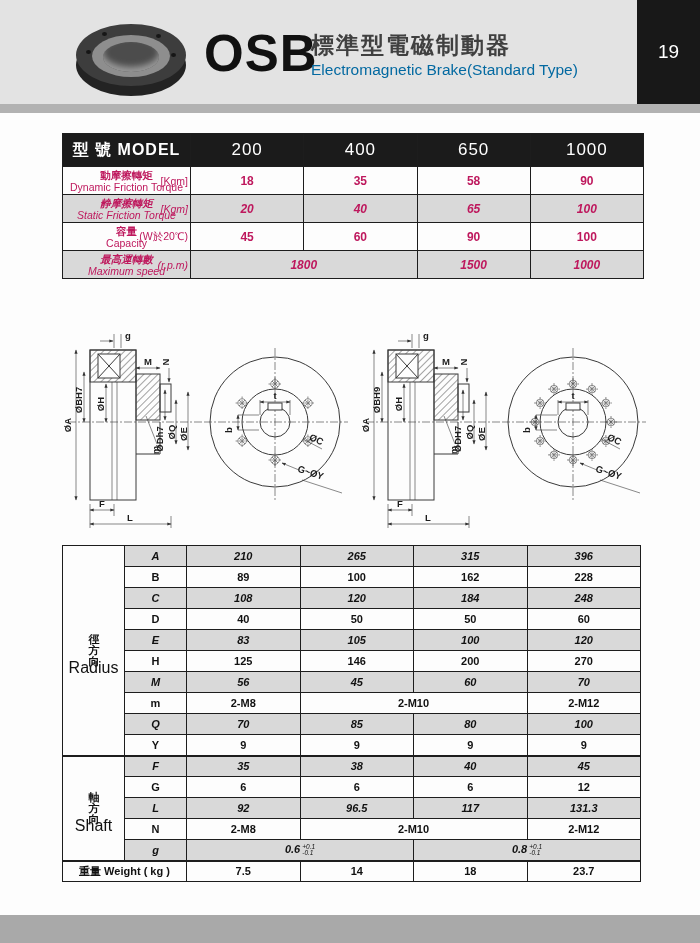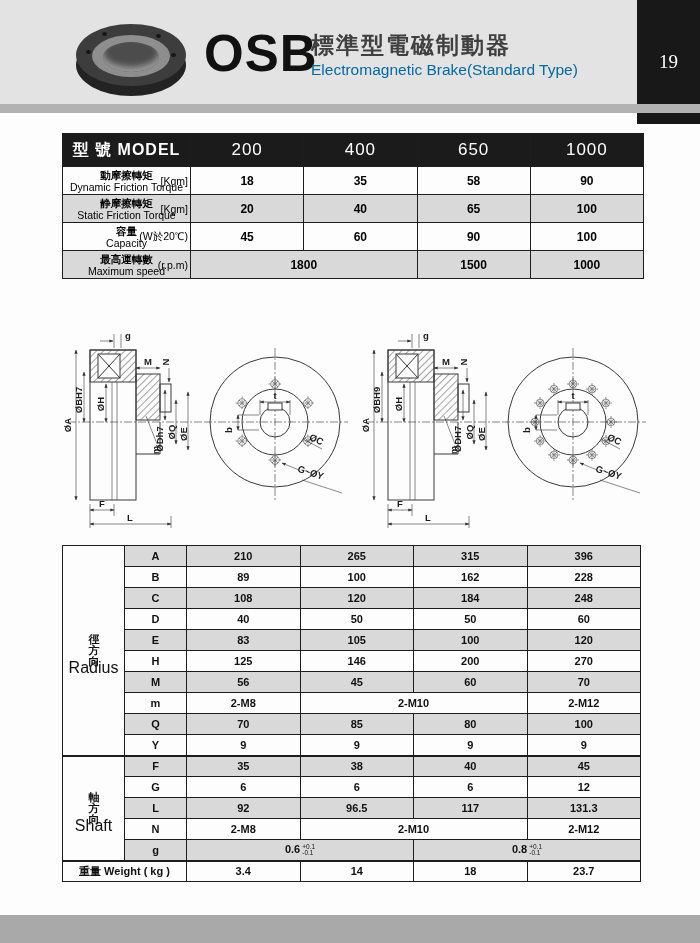--- a/index.html
+++ b/index.html
@@ -2,23 +2,23 @@
 <html><head>
 <meta charset="utf-8">
 <style>
   * { margin:0; padding:0; box-sizing:border-box; }
   body { background:#888; font-family:"Liberation Sans", sans-serif; }
   .page { position:relative; width:700px; height:943px; background:#fdfdfd; overflow:hidden; margin:0 auto; }
 
   
   .hdr { position:absolute; left:0; top:0; width:700px; height:104px; background:#e3e3e3; }
   .hdr-strip { position:absolute; left:0; top:104px; width:700px; height:9px; background:#b2b2b2; }
-  .pagenum-box { position:absolute; right:0; top:0; width:63px; height:124px; background:#181818;
+  .pagenum-box { position:absolute; right:0; top:0; width:63px; height:104px; background:#181818;
                  color:#fff; display:flex; align-items:center; justify-content:center;
-                 font-size:19px; font-weight:400;font-family:Liberation Serif, serif; }
+                 font-size:19px; font-weight:400; }
   .osb { position:absolute; left:204px; top:24px; font-size:51px; font-weight:700; color:#111; letter-spacing:1px; }
   .title-zh { position:absolute; left:311px; top:30px; font-size:23px; font-weight:700; color:#404040; letter-spacing:2px; }
   .title-en { position:absolute; left:311px; top:61px; font-size:15.5px; color:#0369a1; }
 
   
   .photo { position:absolute; left:72px; top:20px; width:118px; height:78px; }
   .ph-side { position:absolute; left:4px; top:14px; width:110px; height:62px; border-radius:50%; background:#232323; }
   .ph-top  { position:absolute; left:4px; top:4px;  width:110px; height:62px; border-radius:50%; background:#3d3d3d; }
   .ph-mid  { position:absolute; left:20px; top:15px; width:78px; height:42px; border-radius:50%; background:#8e8e8e; }
   .ph-hole { position:absolute; left:31px; top:22px; width:56px; height:30px; border-radius:50%; background:#4c4c4c;
@@ -27,29 +27,29 @@
 
   
   .bot-strip { position:absolute; left:0; top:915px; width:700px; height:28px; background:#a9a9a9; }
 
   
   table { border-collapse:collapse; table-layout:fixed; }
   .spec { position:absolute; left:62px; top:133px; width:582px; }
   .spec th, .spec td { border:1px solid #1d1d1d; text-align:center; vertical-align:middle; }
   .spec thead th { background:#1b1b1b; color:#fff; height:33px; font-size:17px; font-weight:400; letter-spacing:1px; }
   .spec thead th.mlabel { font-size:16px; font-weight:700; }
-  .spec td { height:28px; font-size:12px; font-weight:600; color:#000000;margin-top:44px; }
+  .spec td { height:28px; font-size:12px; font-weight:600; color:#be185d;margin-top:44px; }
   .spec .lblcell { position:relative; padding:1px 2px; }
   .spec .lz { display:block; font-size:10.5px; font-weight:700; line-height:12px; }
   .spec .le { display:block; font-size:10.5px; font-weight:400; line-height:12px; }
   .spec .lu { position:absolute; right:2px; top:50%; transform:translateY(-50%); font-size:10.5px; font-weight:400; }
   .spec .inline-lbl { font-size:11px; font-weight:600; }
   .spec .inline-lbl .le { display:inline; margin-left:6px; }
   .spec .inline-lbl .lz { display:inline; }
-  .sh { background:#d9d9d9; }
+  .sh { background:#d9d9d9;font-style:italic; }
   .col-lbl { width:128px; }
 
   
   .drawings { position:absolute; left:56px; top:320px; width:596px; height:216px; display:flex; }
   .drawings svg { display:block; }
   .dw { stroke:#3a3a3a; stroke-width:1; fill:none; }
   .thin { stroke:#3a3a3a; stroke-width:0.6; fill:none; }
   .lbl { fill:#1d1d1d; stroke:none; font-size:9.5px; font-weight:600; font-family:"Liberation Sans", sans-serif; }
 
   
@@ -463,21 +463,21 @@
         </td>
         <td class="sh" colspan="2">
           <span>0.8</span><span class="tol">
               <span>+0.1</span>
               <span>-0.1</span>
             </span>
         </td>
       </tr>
       <tr class="thick">
         <td colspan="2" class="wlabel">重量  Weight ( kg )</td>
-        <td>3.4</td>
+        <td>7.5</td>
         <td>14</td>
         <td>18</td>
         <td>23.7</td>
       </tr>
     </tbody>
   </table>
 
   <div class="bot-strip"></div>
 </div>
 

